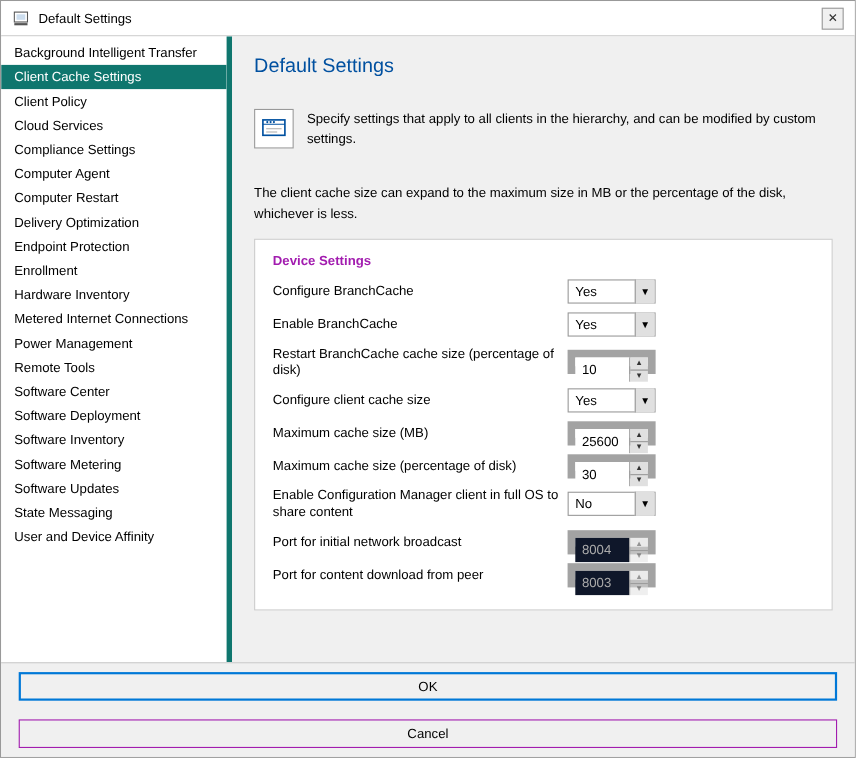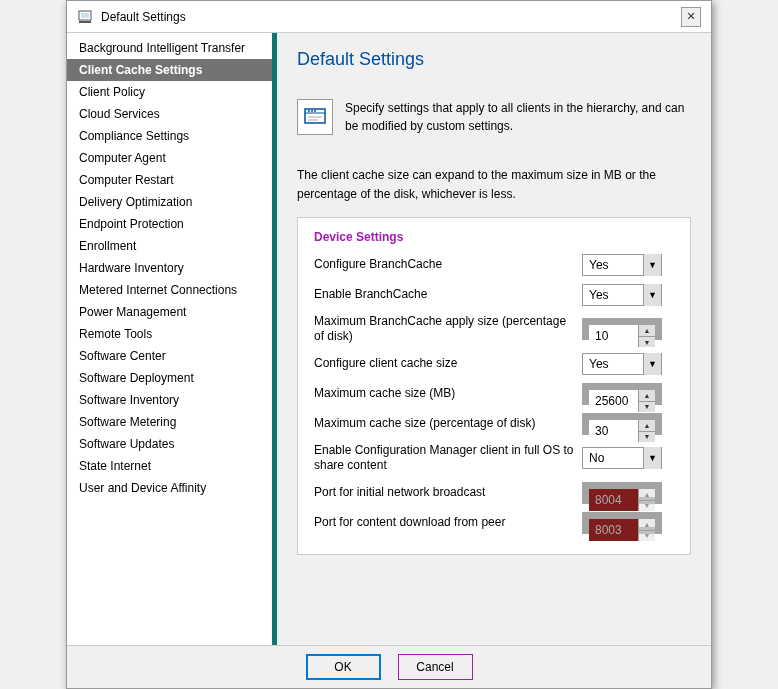--- a/index.html
+++ b/index.html
@@ -6,21 +6,21 @@
     body {
       font-family: 'Segoe UI', Tahoma, Geneva, Verdana, sans-serif;
       font-size: 12px;
       background: #f0f0f0;
       display: flex;
       align-items: center;
       justify-content: center;
       height: 100vh;
     }
     .dialog {
-      width: 646px;
+      width: 778px;
       height: 689px;
       background: #f0f0f0;
       border: 1px solid #999;
       box-shadow: 2px 2px 8px rgba(0,0,0,0.4);
       display: flex;
       flex-direction: column;
     }
     .title-bar {
       background: #fff;
       border-bottom: 1px solid #ccc;
@@ -74,23 +74,22 @@
     .sidebar-item {
       padding: 4px 12px;
       cursor: pointer;
       color: #000;
       font-size: 12px;
       white-space: nowrap;
       overflow: hidden;
       text-overflow: ellipsis;
     }
     .sidebar-item.selected {
-      background: #737373;
+      background: #0f766e;
       color: #fff;
-      font-weight: bold;
     }
     .main-content {
       flex: 1;
       display: flex;
       flex-direction: column;
       padding: 16px 20px;
       overflow-y: auto;
       background: #f0f0f0;
     }
     .main-title {
@@ -209,29 +208,30 @@
       background: #e0e0e0;
       display: flex;
       align-items: center;
       justify-content: center;
       cursor: pointer;
       font-size: 7px;
       line-height: 1;
       color: #333;
     }
     .spinner-btn + .spinner-btn { border-top: 1px solid #999; }
-    .spinner-control.disabled .spinner-value { color: #aaa; background: #7f1d1d; }
+    .spinner-control.disabled .spinner-value { color: #aaa; background: #0f172a; }
     .spinner-control.disabled .spinner-btn { cursor: not-allowed; opacity: 0.5; }
     .dialog-footer {
       background: #f0f0f0;
       border-top: 1px solid #ccc;
       padding: 8px 16px;
       display: flex;
       justify-content: center;
       gap: 17px;
+      flex-direction: column;
     }
     .footer-btn {
       min-width: 75px;
       height: 26px;
       padding: 0 12px;
       font-size: 12px;
       cursor: pointer;
       border: 1px solid #a21caf;
       background: #f0f0f0;
       color: #000;
@@ -274,21 +274,21 @@
         <div class="sidebar-item">Enrollment</div>
         <div class="sidebar-item">Hardware Inventory</div>
         <div class="sidebar-item">Metered Internet Connections</div>
         <div class="sidebar-item">Power Management</div>
         <div class="sidebar-item">Remote Tools</div>
         <div class="sidebar-item">Software Center</div>
         <div class="sidebar-item">Software Deployment</div>
         <div class="sidebar-item">Software Inventory</div>
         <div class="sidebar-item">Software Metering</div>
         <div class="sidebar-item">Software Updates</div>
-        <div class="sidebar-item">State Internet</div>
+        <div class="sidebar-item">State Messaging</div>
         <div class="sidebar-item">User and Device Affinity</div>
       </div>
 
     <div class="main-content">
       <div class="main-title">Default Settings</div>
 
       <div class="header-section">
         <div class="header-icon">
           <svg width="24" height="24" viewBox="0 0 24 24">
             <rect x="2" y="4" width="20" height="14" fill="none" stroke="#0050a0" stroke-width="1.5"></rect>
@@ -323,21 +323,21 @@
             <div class="setting-row">
               <div class="setting-label">Enable BranchCache</div>
               <div class="setting-control">
                 <div class="dropdown-control">
                   <div class="dropdown-value">Yes</div>
                   <div class="dropdown-arrow">▼</div>
                 </div>
               </div>
             </div>
             <div class="setting-row">
-              <div class="setting-label">Maximum BranchCache apply size (percentage of disk)</div>
+              <div class="setting-label">Restart BranchCache cache size (percentage of disk)</div>
               <div class="setting-control">
                 <div class="spinner-control">
                   <div class="spinner-value">10</div>
                   <div class="spinner-buttons">
                     <div class="spinner-btn">▲</div>
                     <div class="spinner-btn">▼</div>
                   </div>
                 </div>
               </div>
             </div>

